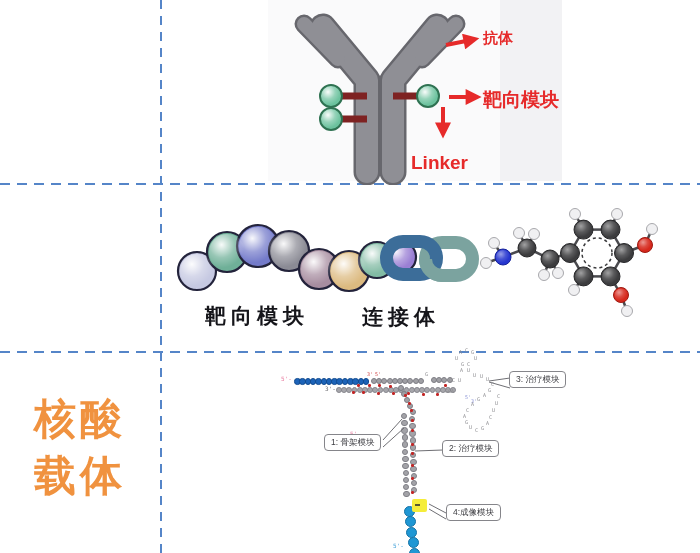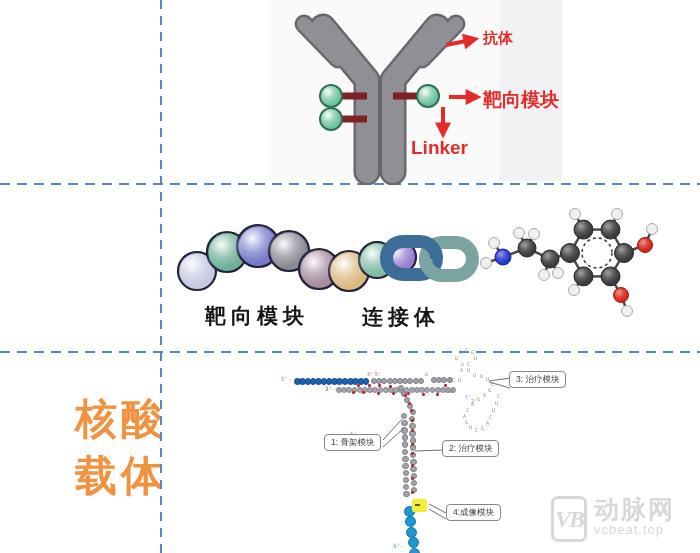--- a/index.html
+++ b/index.html
@@ -45,21 +45,21 @@
 
 <div id="canvas">
 
   <div class="tint" style="left:268px;top:0;width:294px;height:181px;background:#fafafb;"></div>
   <div class="tint" style="left:500px;top:0;width:62px;height:181px;background:#f2f2f4;"></div>
 
   <div class="vdash" style="left:160px;z-index:1;"></div>
   <div class="hdash" style="top:183px;z-index:1;"></div>
   <div class="hdash" style="top:351px;z-index:1;"></div>
 
-  <div class="row-label" style="top:390px;font-size:42px;letter-spacing:4px;line-height:57px;margin-left:41px;">
+  <div class="row-label" style="top:390px;font-size:42px;letter-spacing:4px;line-height:57px;">
     <div>核酸</div>
     <div>载体</div>
   </div>
 
   <svg style="left:270px;top:0;z-index:1;" width="230" height="185" viewBox="0 0 230 185">
     <defs>
       <radialGradient id="shine" cx="0.35" cy="0.3" r="0.8">
         <stop offset="0" stop-color="#fff" stop-opacity="0.95"></stop>
         <stop offset="0.45" stop-color="#fff" stop-opacity="0.28"></stop>
         <stop offset="0.8" stop-color="#fff" stop-opacity="0"></stop>
@@ -90,21 +90,21 @@
       <circle cx="158" cy="96" r="10" fill="url(#shine)"></circle>
     </g>
     <g stroke="#E62A2A" stroke-width="4">
       <line x1="176" y1="45" x2="196" y2="41" marker-end="url(#ah)"></line>
       <line x1="179" y1="97" x2="198" y2="97" marker-end="url(#ah)"></line>
       <line x1="173" y1="107" x2="173" y2="125" marker-end="url(#ah)"></line>
     </g>
   </svg>
   <div class="red-label" style="left:483px;top:29px;font-size:15px;z-index:2;">抗体</div>
   <div class="red-label" style="left:483px;top:87px;font-size:19px;z-index:2;">靶向模块</div>
-  <div class="red-label" style="left:411px;top:137px;font-size:19px;z-index:2;">Linker</div>
+  <div class="red-label" style="left:411px;top:152px;font-size:19px;z-index:2;">Linker</div>
 
   <svg style="left:165px;top:195px;z-index:1;" width="530" height="158" viewBox="0 0 530 158">
 
     <g stroke="#23233b" stroke-width="2.2">
       <circle cx="32" cy="76" r="19" fill="#c6c9e2"></circle>
       <circle cx="62" cy="57" r="20" fill="#6fb098"></circle>
       <circle cx="93" cy="51" r="21" fill="#747bca"></circle>
       <circle cx="124" cy="56" r="20" fill="#8b8b95"></circle>
       <circle cx="154" cy="74" r="20" fill="#a78da0"></circle>
       <circle cx="184" cy="76" r="20" fill="#dcba80"></circle>
@@ -361,21 +361,14 @@
 
   <div class="yellow-sq">
       <div class="mark"></div>
     </div>
 
   <div class="callout" style="left:324px;top:434px;">1: 骨架模块</div>
   <div class="callout" style="left:442px;top:440px;">2: 治疗模块</div>
   <div class="callout" style="left:509px;top:371px;">3: 治疗模块</div>
   <div class="callout" style="left:446px;top:504px;">4:成像模块</div>
 
-  <div class="watermark">
-    <div class="wm-logo">VB</div>
-    <div>
-      <div class="wm-name">动脉网</div>
-      <div class="wm-site">vcbeat.top</div>
-    </div>
-  </div>
 
 </div>
 
 </body></html>

